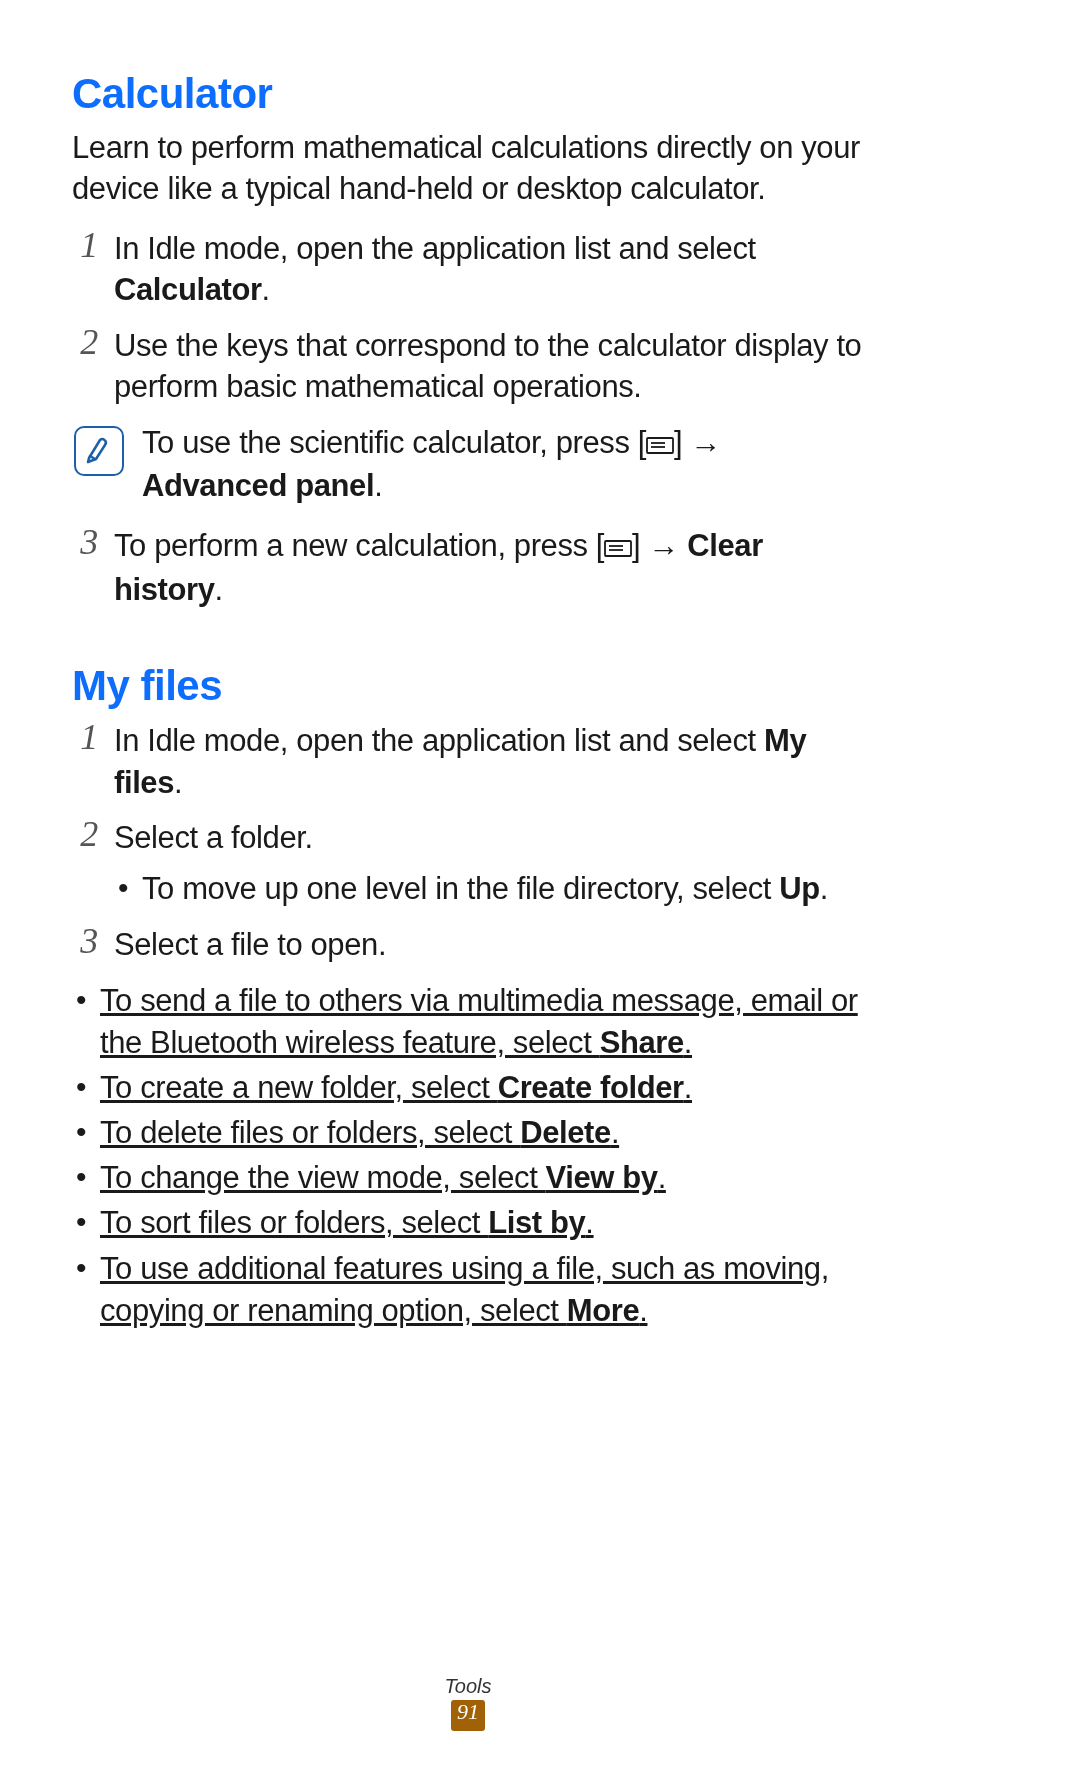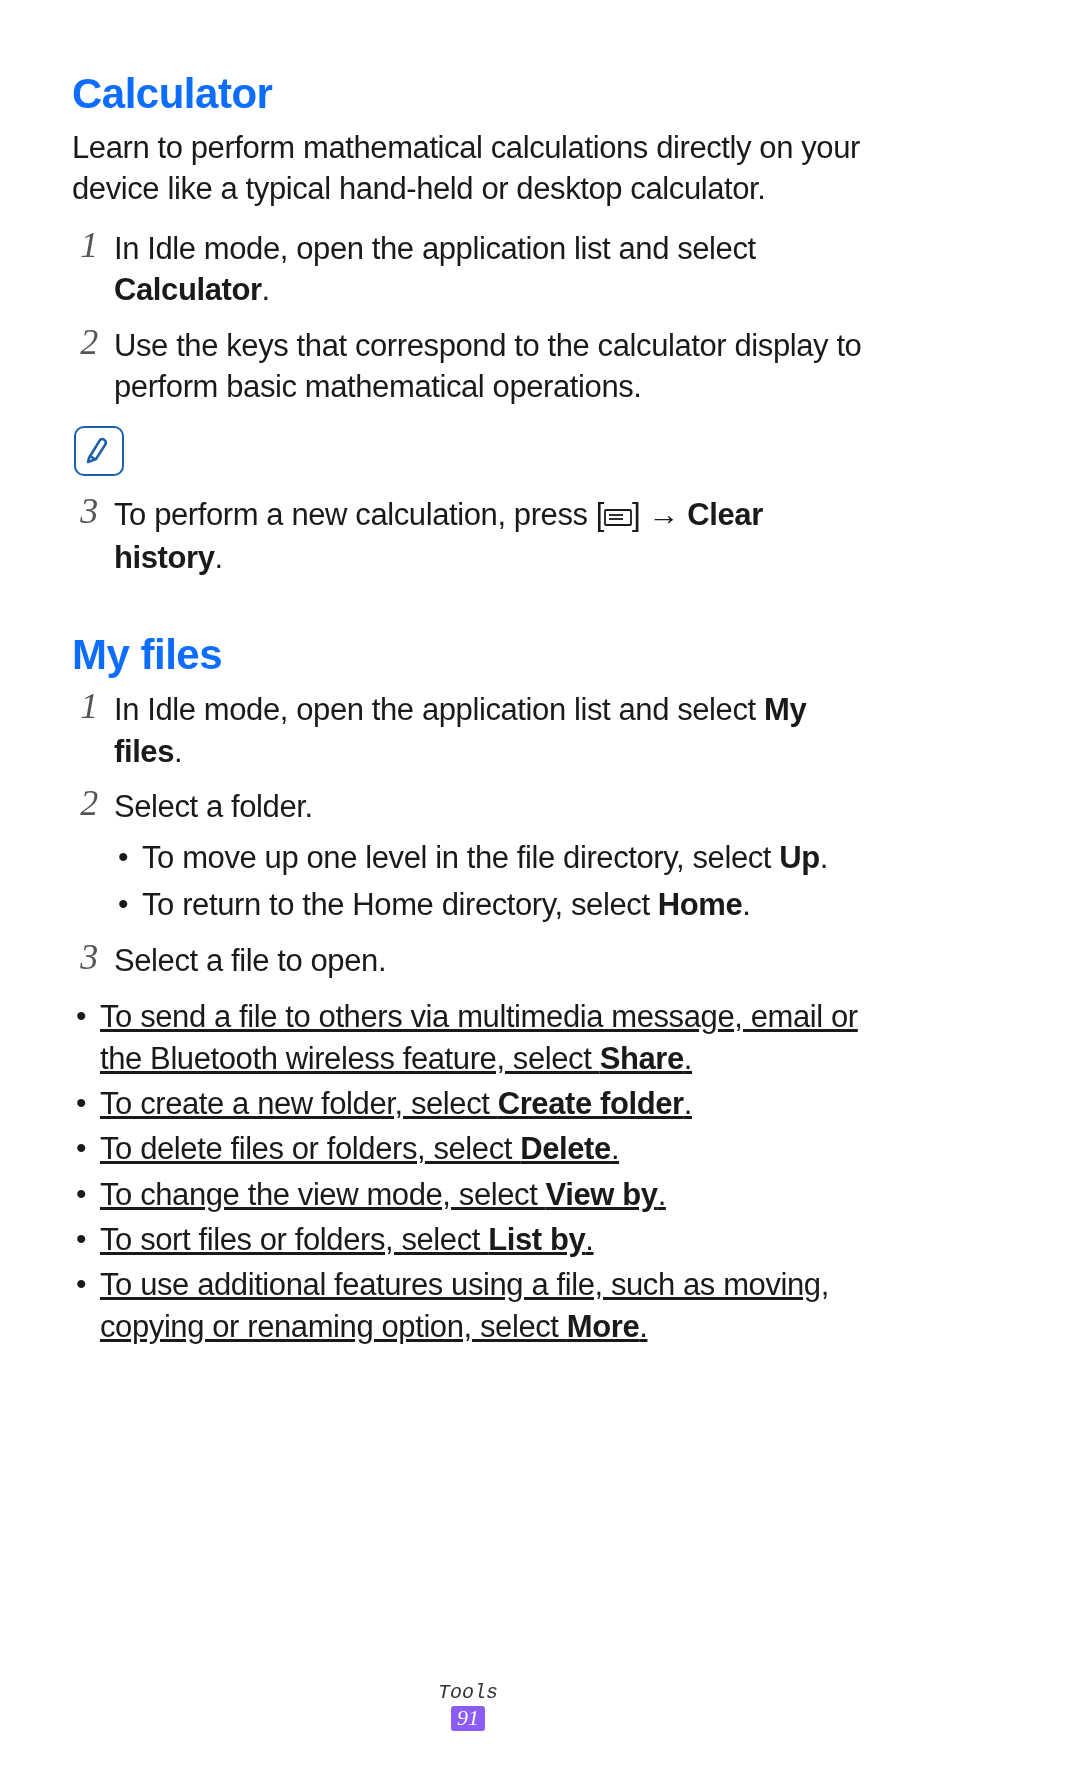--- a/index.html
+++ b/index.html
@@ -136,35 +136,35 @@
   .menu-icon svg { display: inline-block; }
   .footer {
     position: absolute;
     bottom: 40px;
     left: 0;
     right: 0;
     text-align: center;
   }
   .footer .label {
     font-style: italic;
-    font-family: Liberation Mono, monospace;
+    font-family: Liberation Sans, sans-serif;
     font-size: 20px;
     color: #333;
     display: block;
     margin-bottom: 2px;
     margin-top: 29px;
   }
   .footer .badge {
     display: inline-block;
-    background: #8b5cf6;
+    background: #a16207;
     color: #fff;
     font-style: italic;
     font-family: Georgia, "Times New Roman", serif;
     font-size: 22px;
-    padding: 1px 6px 2px 6px;
+    padding: 1px 6px 8px 6px;
     border-radius: 3px;
     line-height: 1;
   }
 </style>
 </head>
 <body>
 
 <div class="page">
 
   <h2 class="section">Calculator</h2>
@@ -181,20 +181,27 @@
     </li>
   </ol>
 
   <div class="note">
     <div class="icon">
       <svg width="30" height="30" viewBox="0 0 30 30">
         <path d="M5 22 L16 4 C18 1 24 5 21 9 L12 23 L4 26 Z" fill="none" stroke="#1e5faa" stroke-width="2.5" stroke-linejoin="round" stroke-linecap="round"></path>
         <path d="M6 20 L11 23" fill="none" stroke="#1e5faa" stroke-width="2.5" stroke-linecap="round"></path>
       </svg>
     </div>
+    <div class="txt">
+      <span>To use the scientific calculator, press [</span><span class="menu-icon"><svg width="28" height="20" viewBox="0 0 28 20">
+            <rect x="1" y="3" width="26" height="15" rx="1" fill="none" stroke="#1a1a1a" stroke-width="1.8"></rect>
+            <line x1="5" y1="8" x2="19" y2="8" stroke="#1a1a1a" stroke-width="1.8"></line>
+            <line x1="5" y1="12" x2="19" y2="12" stroke="#1a1a1a" stroke-width="1.8"></line>
+          </svg></span><span>] → </span><span class="bold">Advanced panel</span><span>.</span>
+    </div>
   </div>
 
   <ol class="steps">
     <li>
       <span class="num">3</span>
       <span>To perform a new calculation, press [</span><span class="menu-icon"><svg width="28" height="20" viewBox="0 0 28 20">
             <rect x="1" y="3" width="26" height="15" rx="1" fill="none" stroke="#1a1a1a" stroke-width="1.8"></rect>
             <line x1="5" y1="8" x2="19" y2="8" stroke="#1a1a1a" stroke-width="1.8"></line>
             <line x1="5" y1="12" x2="19" y2="12" stroke="#1a1a1a" stroke-width="1.8"></line>
           </svg></span><span>] → </span><span class="bold">Clear history</span><span>.</span>
@@ -208,23 +215,20 @@
       <span class="num">1</span>
       <span>In Idle mode, open the application list and select </span><span class="bold">My files</span><span>.</span>
     </li>
     <li>
       <span class="num">2</span>
       <span>Select a folder.</span>
       <ul class="sub">
         <li>
           <span>To move up one level in the file directory, select </span><span class="bold">Up</span><span>.</span>
         </li>
-        <li>
-          <span>To return to the Home directory, select </span><span class="bold">Home</span><span>.</span>
-        </li>
       </ul>
     </li>
     <li>
       <span class="num">3</span>
       <span>Select a file to open.</span>
     </li>
   </ol>
 
 
   <ul class="opts">

